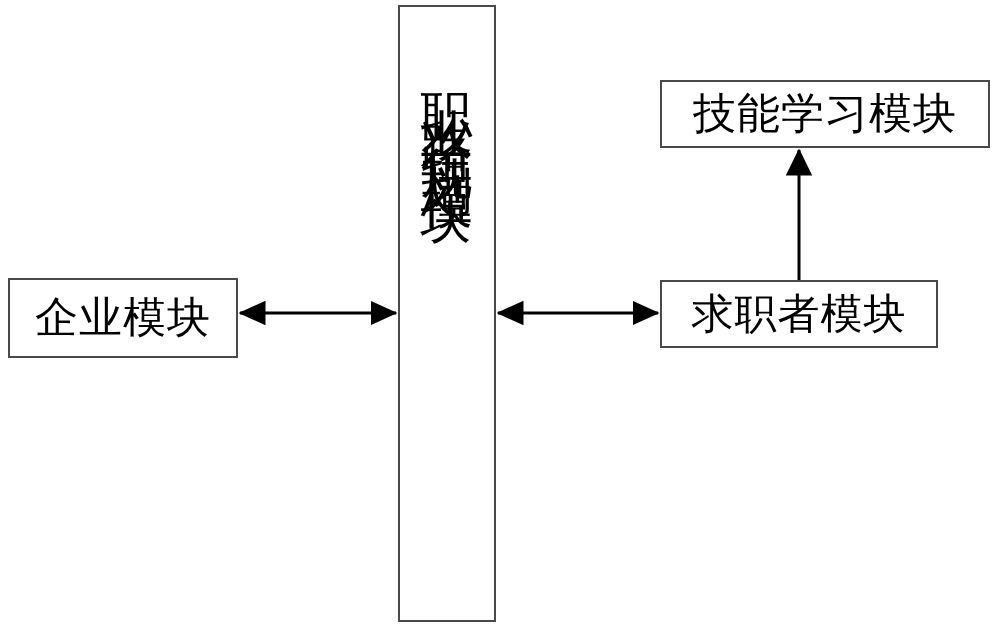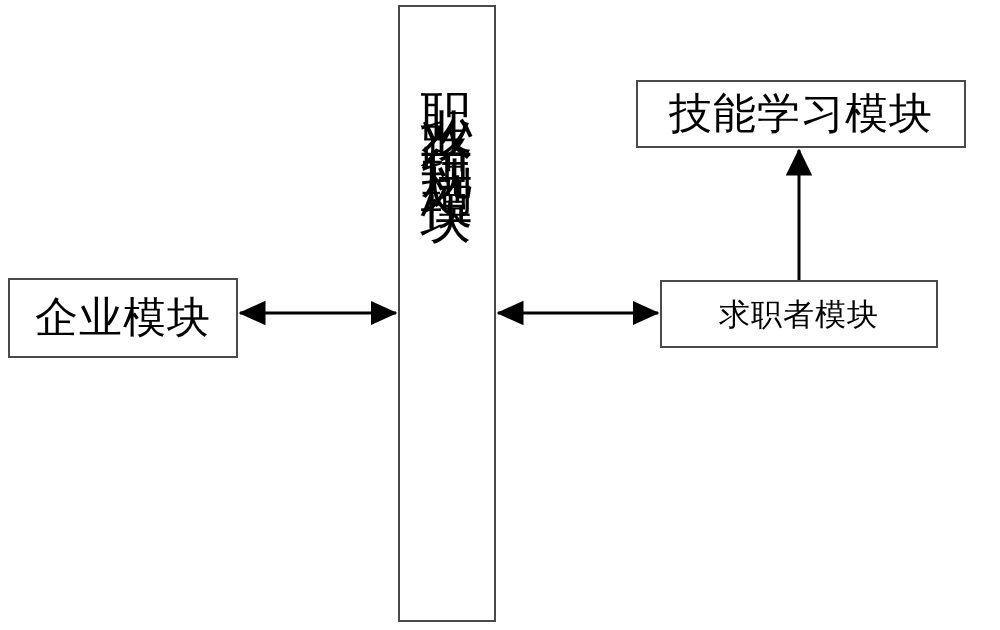--- a/index.html
+++ b/index.html
@@ -63,27 +63,27 @@
   }
 
   
   #node-job-seeker {
     left: 660px;
     top: 280px;
     width: 278px;
     height: 68px;
   }
   #node-job-seeker .node-label {
-    font-size: 31px;
+    font-size: 42px;
     letter-spacing: 1px;
   }
 
   
   #node-skill-learning {
-    left: 636px;
+    left: 660px;
     top: 80px;
     width: 330px;
     height: 68px;
   }
   #node-skill-learning .node-label {
     font-size: 43px;
     letter-spacing: 1px;
   }
 
   

